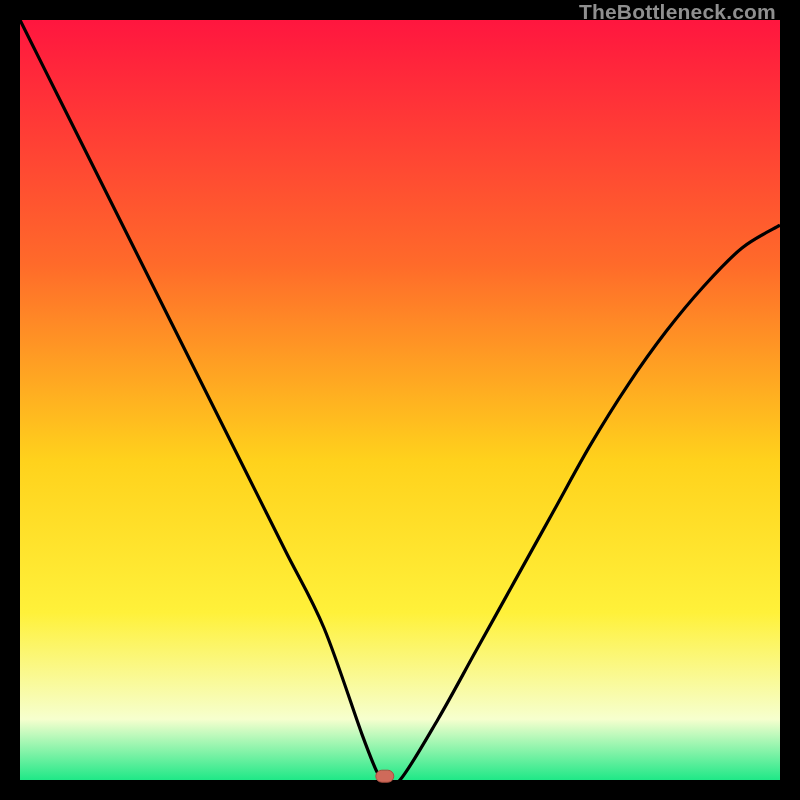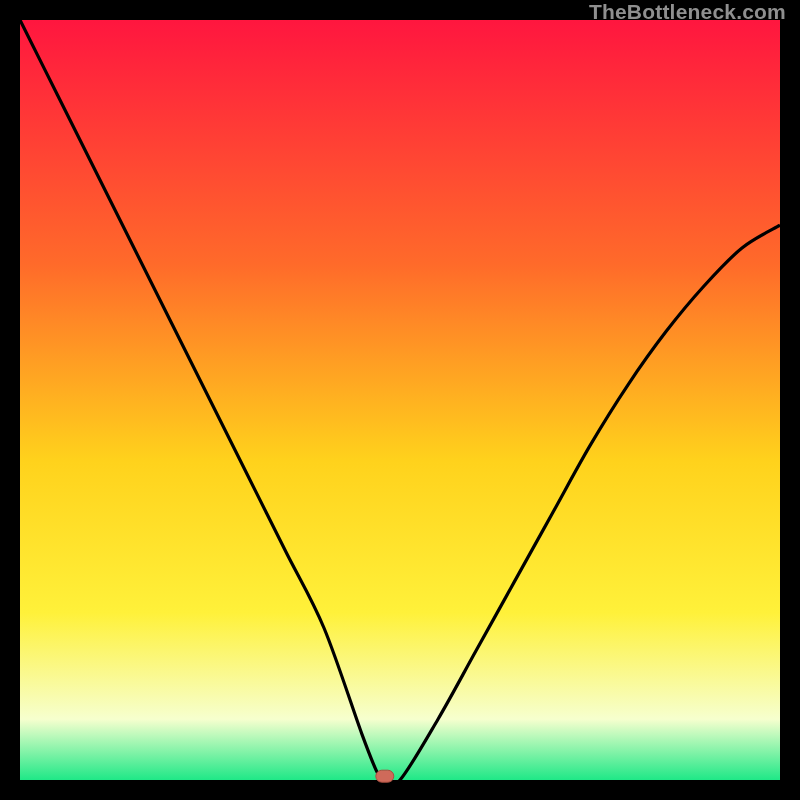--- a/index.html
+++ b/index.html
@@ -25,21 +25,21 @@
     width: 760px;
     height: 760px;
   }
   .gradient {
     width: 100%;
     height: 100%;
   }
   .watermark {
     position: absolute;
     top: 0;
-    right: 14px;
+    right: 24px;
     font-family: Arial, Helvetica, sans-serif;
     font-size: 21px;
     font-weight: 600;
     color: #8f8f8f;
     letter-spacing: 0.2px;
   }
   svg.curve {
     position: absolute;
     left: 20px;
     top: 20px;

